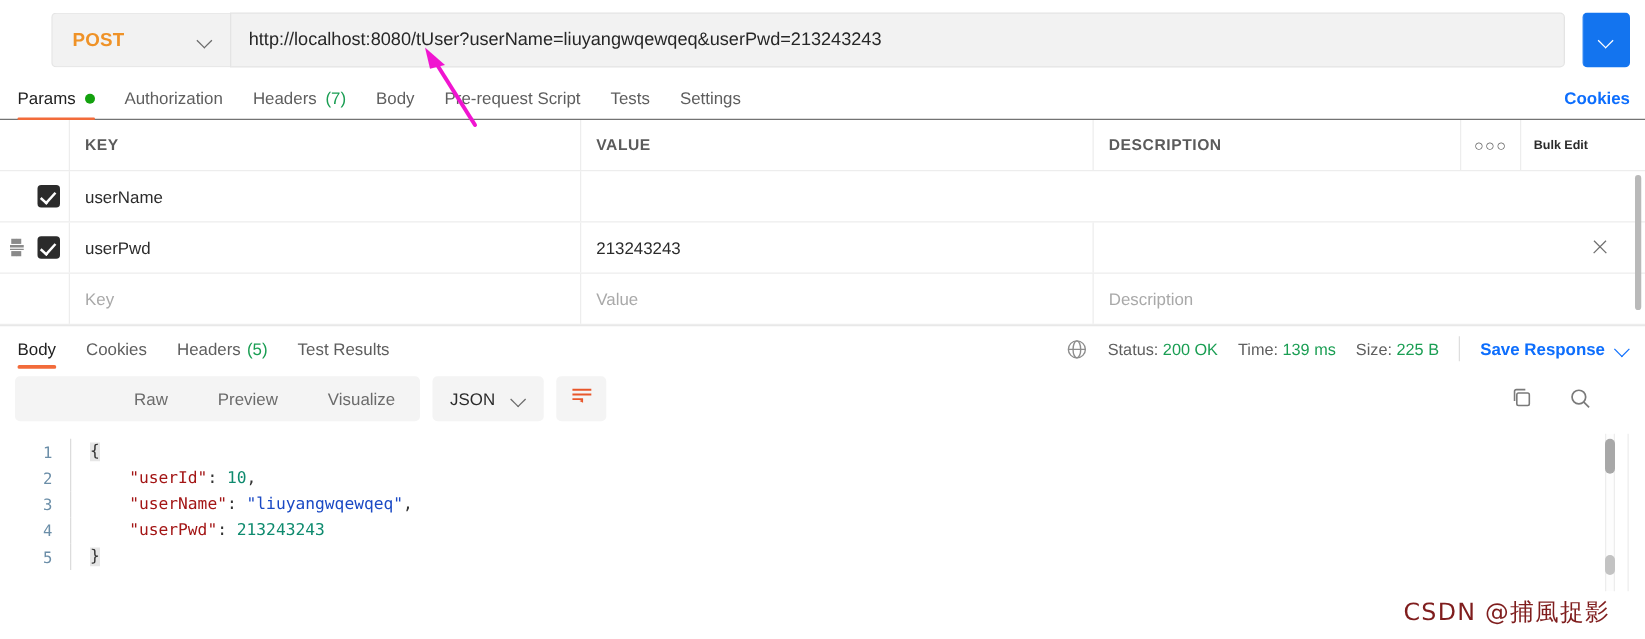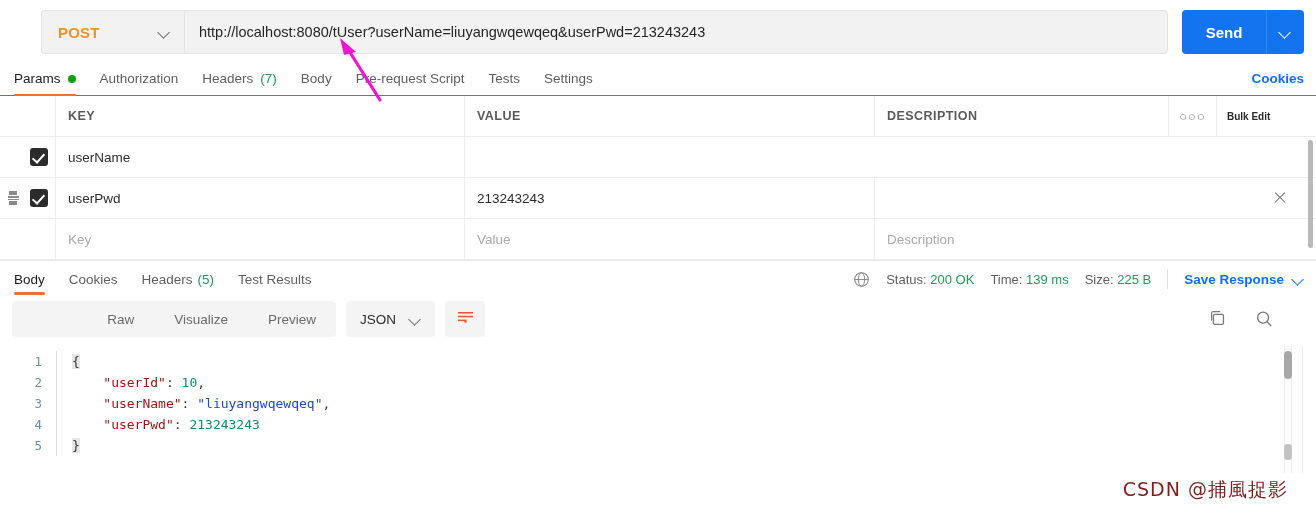--- a/index.html
+++ b/index.html
@@ -246,21 +246,20 @@
 
   <div class="urlbar">
     <div class="method-select">
       <span class="method-label">POST</span>
       <span class="chev"></span>
     </div>
     <div class="url-input">
       <span>http://localhost:8080/tUser?userName=liuyangwqewqeq&amp;userPwd=213243243</span>
     </div>
     <div class="send-wrap">
-      <div class="send-btn">Send</div>
       <div class="send-caret">
         <span class="chev"></span>
       </div>
     </div>
   </div>
 
   <div class="req-tabs">
     <div class="rtab first active">
       <span>Params</span>
       <span class="dot-green"></span>
@@ -400,22 +399,22 @@
         <span>Save Response</span>
         <span class="chev"></span>
       </span>
     </div>
   </div>
 
   <div class="body-bar">
     <div class="pill-group">
       <div class="pill active">Pretty</div>
       <div class="pill">Raw</div>
+      <div class="pill">Preview</div>
       <div class="pill">Visualize</div>
-      <div class="pill">Preview</div>
     </div>
     <div class="fmt-select">
       <span class="fmt-label">JSON</span>
       <span class="chev"></span>
     </div>
     <div class="wrap-btn">
       <span>
         <svg width="19" height="17" viewBox="0 0 20 18">
           <line x1="2" y1="4" x2="18" y2="4" stroke="#e8562a" stroke-width="1.6"></line>
           <line x1="2" y1="8" x2="18" y2="8" stroke="#e8562a" stroke-width="1.6"></line>

